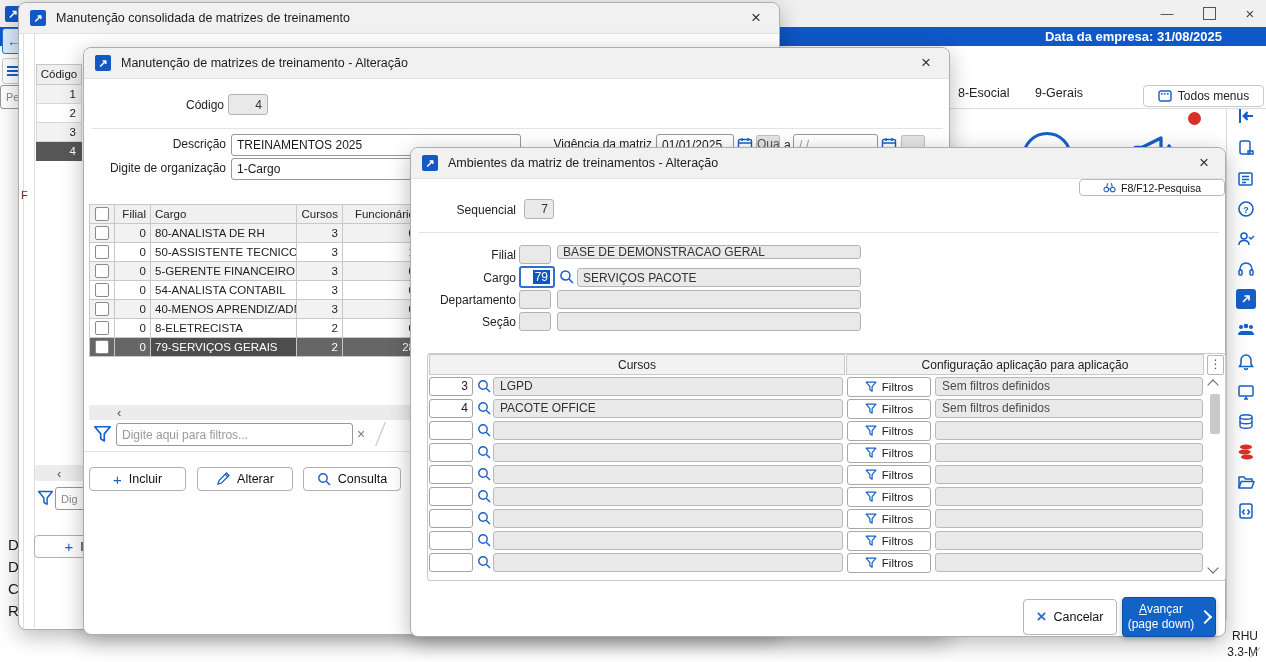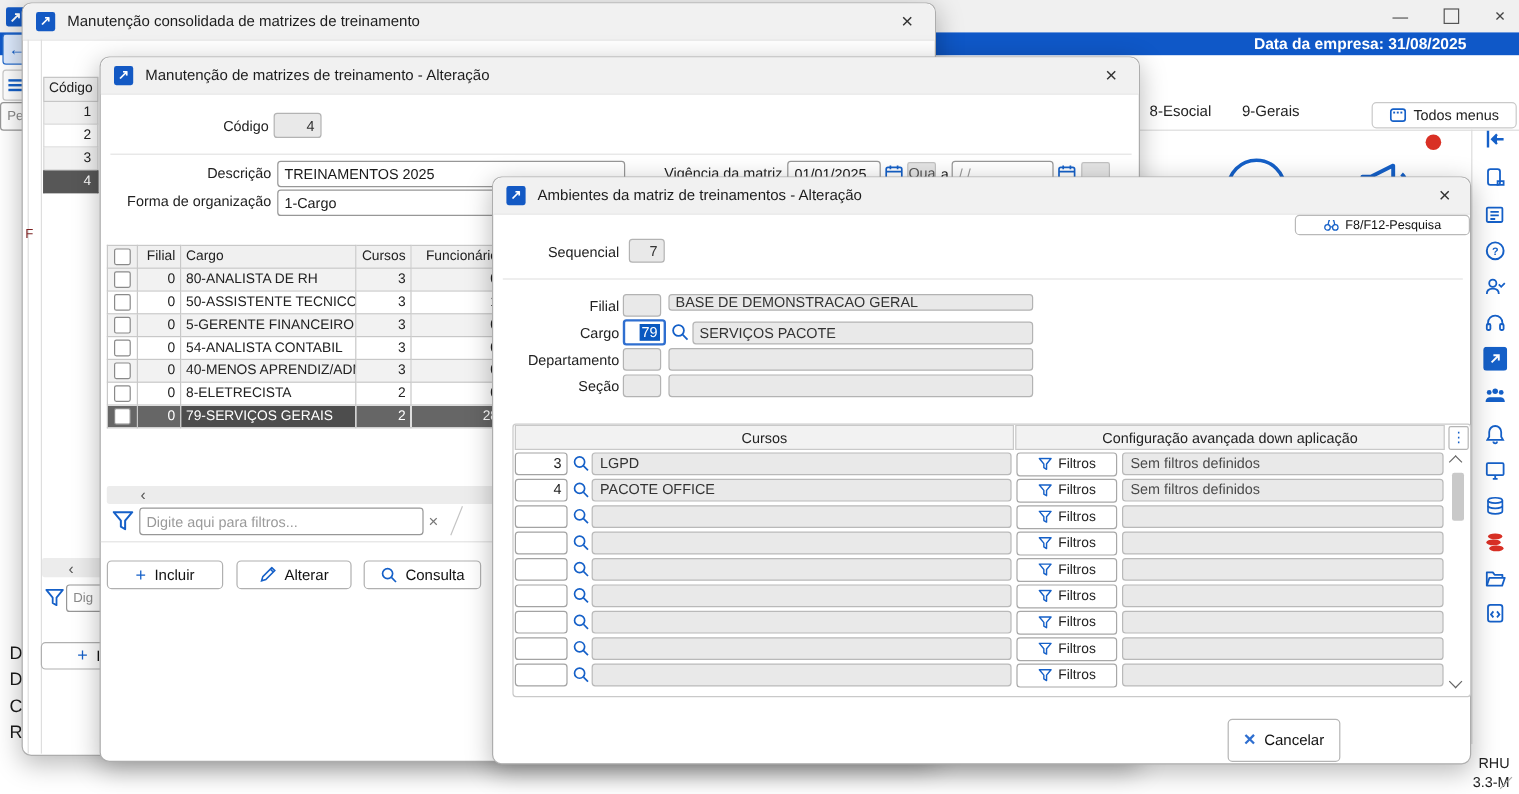--- a/index.html
+++ b/index.html
@@ -263,21 +263,21 @@
       <div class="titletext">Manutenção de matrizes de treinamento - Alteração</div>
       <div class="closex" style="right:12px;">×</div>
     </div>
 
     <div class="lbl" style="left:40px;top:50px;width:100px;">Código</div>
     <div class="fld-ro" style="left:144px;top:46px;width:40px;height:21px;justify-content:flex-end;">4</div>
     <div class="sep" style="left:8px;top:80px;width:851px;"></div>
 
     <div class="lbl" style="left:0px;top:89px;width:142px;">Descrição</div>
     <div class="fld" style="left:147px;top:86px;width:290px;height:22px;">TREINAMENTOS 2025</div>
-    <div class="lbl" style="left:0px;top:113px;width:142px;">Forma de organização</div>
+    <div class="lbl" style="left:0px;top:113px;width:142px;">Digite de organização</div>
     <div class="fld" style="left:147px;top:110px;width:290px;height:22px;">1-Cargo</div>
 
     <div class="lbl" style="left:455px;top:89px;width:113px;">Vigência da matriz</div>
     <div class="fld" style="left:572px;top:86px;width:78px;height:22px;">01/01/2025</div>
     <div class="abs" style="left:653px;top:88px;">
       <svg width="16" height="17" viewBox="0 0 16 16" fill="none" stroke="#1560c8" stroke-width="1.4">
           <rect x="1.5" y="3" width="13" height="11" rx="1.5"></rect>
           <path d="M1.5 6.5h13M5 1.5v3M11 1.5v3"></path>
         </svg>
     </div>
@@ -457,21 +457,21 @@
     <div class="lbl" style="left:0px;top:145px;width:105px;">Departamento</div>
     <div class="fld-ro" style="left:108px;top:142px;width:32px;height:19px;"></div>
     <div class="fld-ro" style="left:146px;top:142px;width:304px;height:19px;"></div>
 
     <div class="lbl" style="left:0px;top:167px;width:105px;">Seção</div>
     <div class="fld-ro" style="left:108px;top:164px;width:32px;height:19px;"></div>
     <div class="fld-ro" style="left:146px;top:164px;width:304px;height:19px;"></div>
 
     <div class="ftab-border" style="left:16px;top:205px;width:797px;height:226px;"></div>
     <div class="fhead" style="left:18px;top:206px;width:416px;">Cursos</div>
-    <div class="fhead" style="left:435px;top:206px;width:358px;">Configuração avançada down aplicação</div>
+    <div class="fhead" style="left:435px;top:206px;width:358px;">Configuração aplicação para aplicação</div>
     <div class="dotsbtn" style="left:796px;top:207px;width:15px;height:18px;">⋮</div>
 
     <div class="numbox" style="left:18px;top:229px;">3</div>
     <div class="abs" style="left:66px;top:231px;">
         <svg width="14" height="14" viewBox="0 0 14 14" fill="none" stroke="#1560c8" stroke-width="1.4">
           <circle cx="6" cy="6" r="4.2"></circle>
           <path d="M9.2 9.2 13 13"></path>
         </svg>
       </div>
     <div class="grey" style="left:82px;top:229px;width:350px;">LGPD</div>
@@ -612,15 +612,22 @@
     <div class="grey" style="left:524px;top:405px;width:268px;"></div>
 
     <div class="abs" style="left:798px;top:230px;"><span class="chev up"></span></div>
     <div class="scrthumb" style="left:799px;top:246px;height:40px;"></div>
     <div class="abs" style="left:798px;top:413px;"><span class="chev down"></span></div>
 
     <div class="btn" style="left:612px;top:451px;width:94px;height:36px;border-color:#b5b5b5;">
       <span style="color:#2f6fd0;font-size:17px;font-weight:bold;">×</span>
       <span>Cancelar</span>
     </div>
+    <div class="avancar" style="left:711px;top:449px;width:94px;height:40px;">
+      <span class="txt">
+          <span class="l1" style="display:block;">Avançar</span>
+          <span style="display:block;">(page down)</span>
+        </span>
+      <span style="display:inline-block;width:8px;height:8px;border-right:2px solid #fff;border-top:2px solid #fff;transform:rotate(45deg);"></span>
+    </div>
   </div>
 
 </div>
 
 </body></html>

